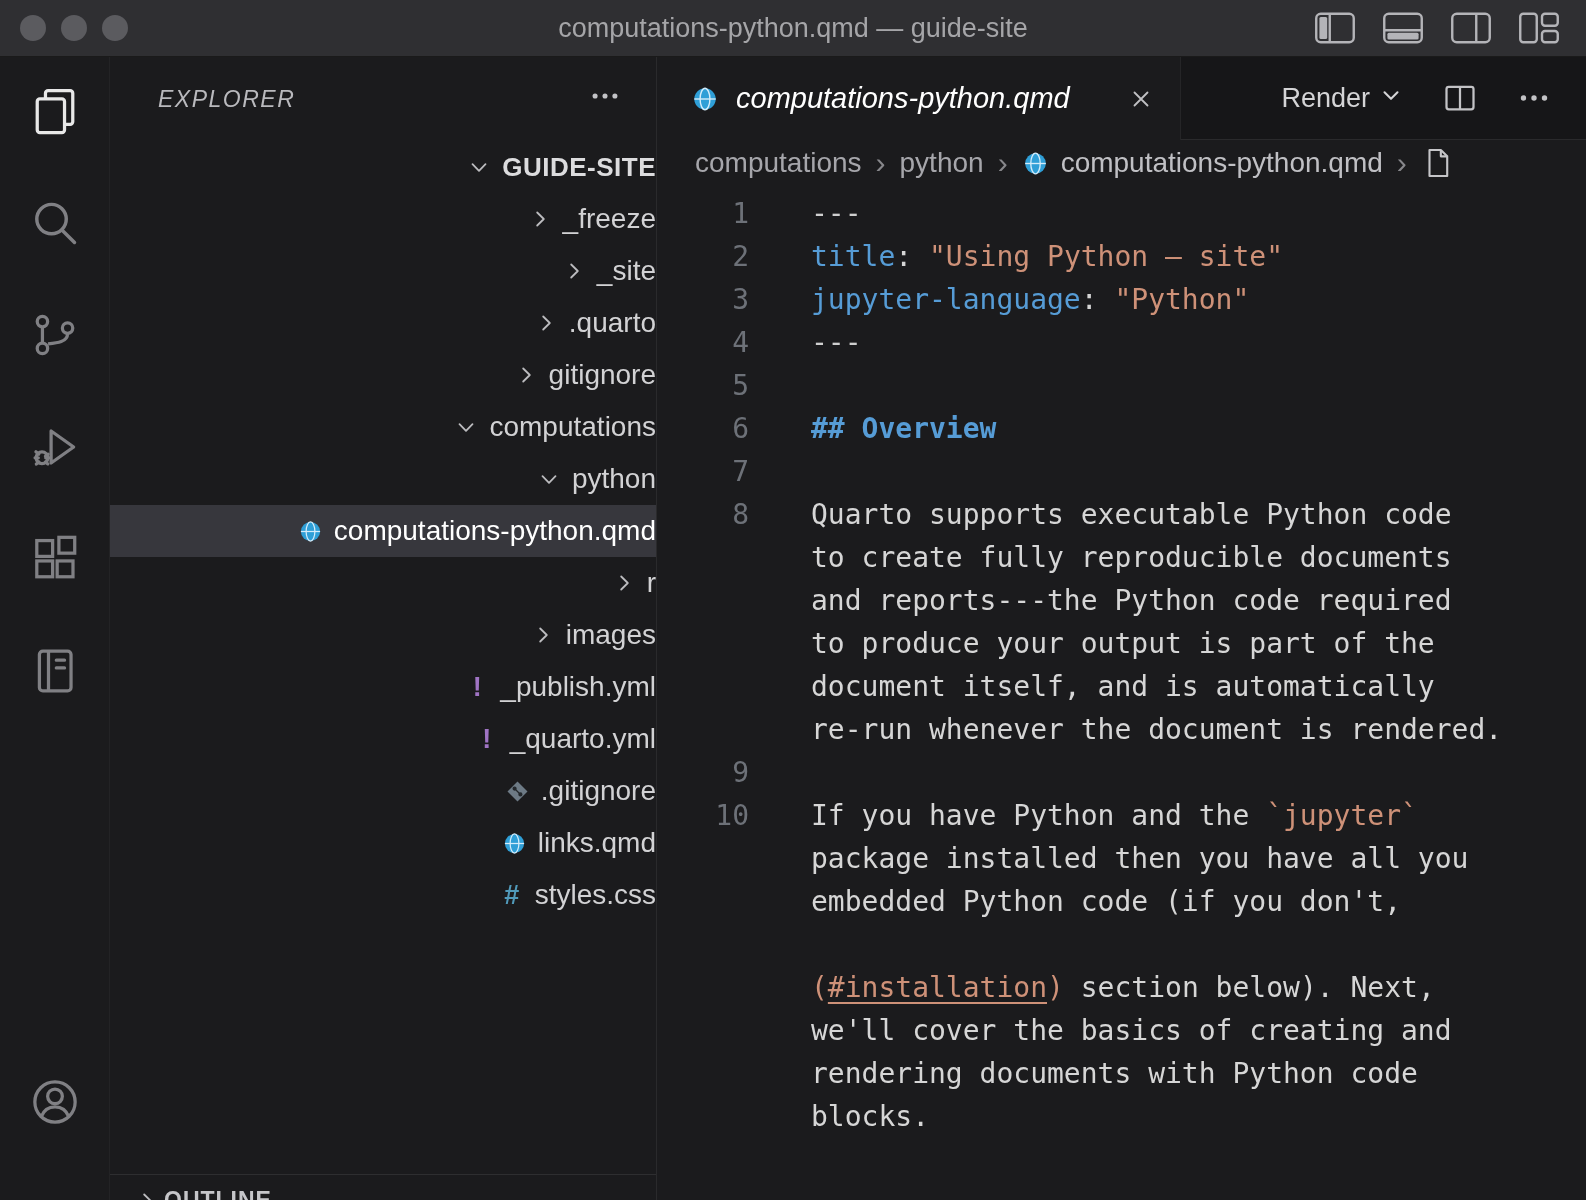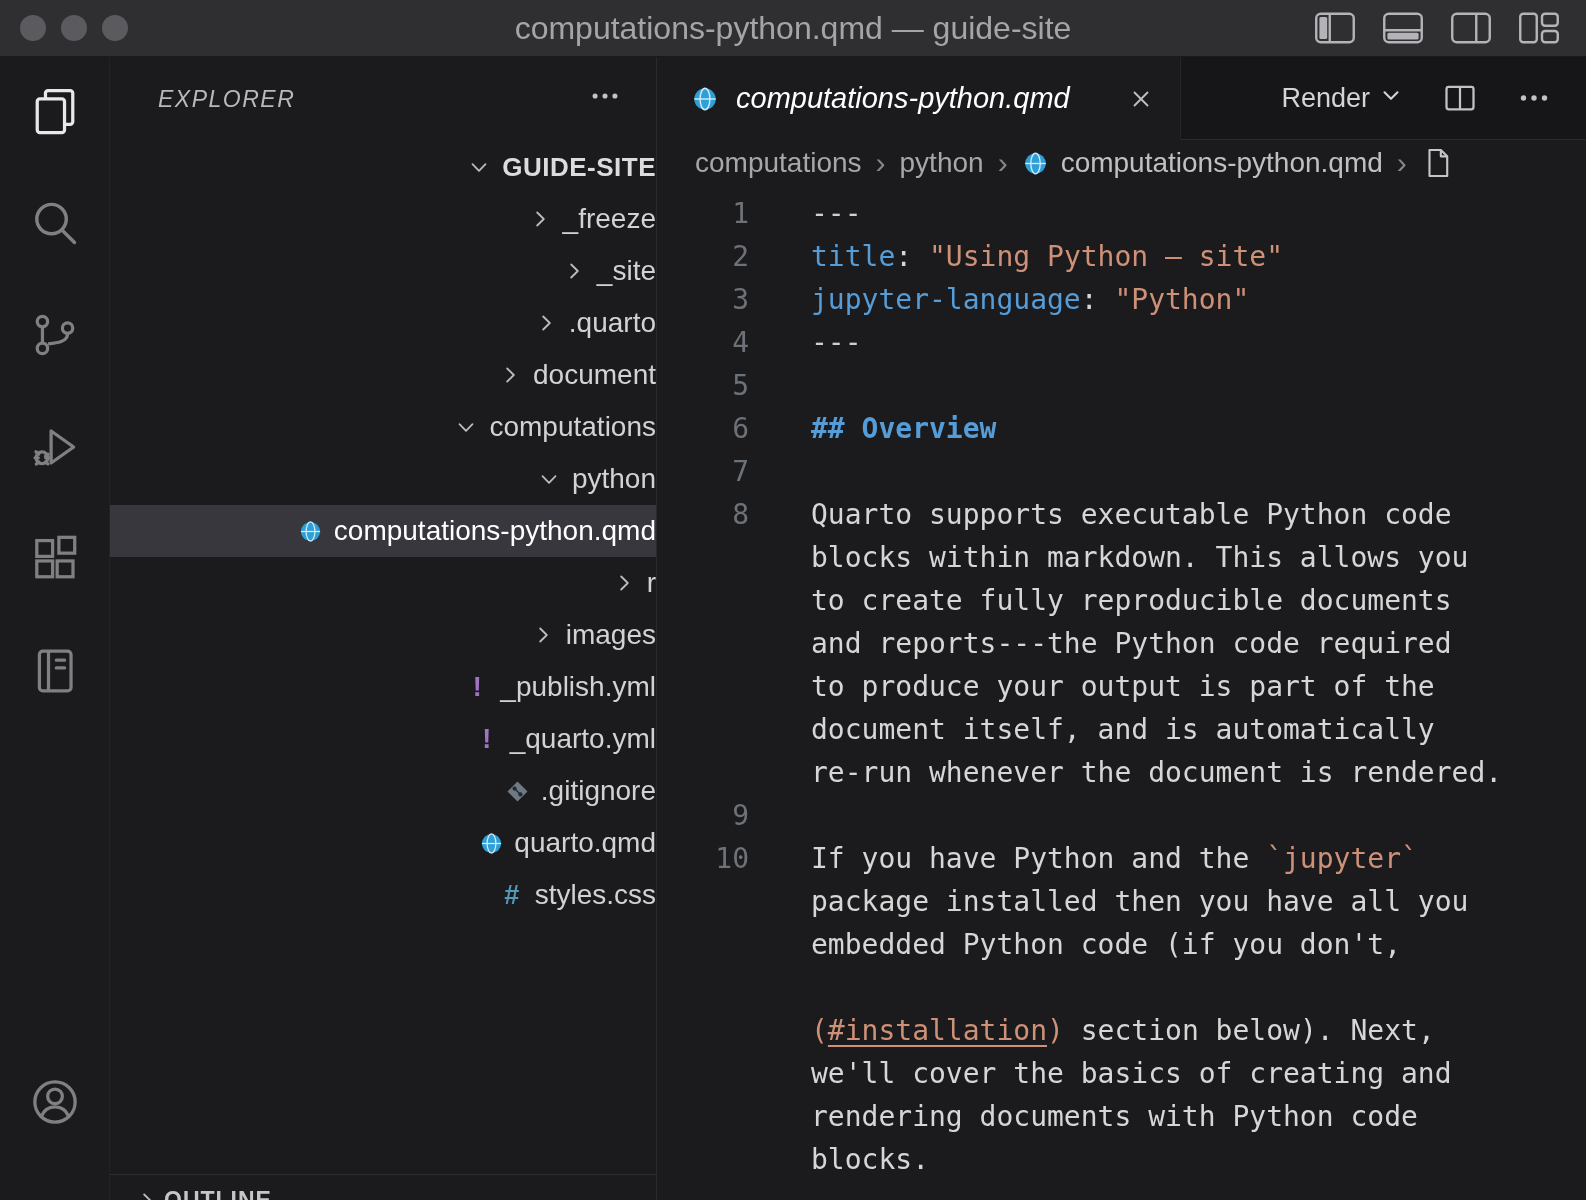--- a/index.html
+++ b/index.html
@@ -5,21 +5,21 @@
   * { margin:0; padding:0; box-sizing:border-box; }
   html,body { width:1586px; height:1200px; overflow:hidden; background:#1b1b1d;
               font-family:"Liberation Sans", sans-serif; }
   .window { width:1586px; height:1200px; display:flex; flex-direction:column; }
 
   
   .titlebar { height:57px; flex:0 0 auto; background:#2f2f32; border-bottom:1px solid #1a1a1a;
               display:flex; align-items:center; position:relative; }
   .traffic { display:flex; gap:15px; padding-left:20px; z-index:2; }
   .light { width:26px; height:26px; border-radius:50%; background:#5b5b5f; }
-  .win-title { position:absolute; left:0; right:0; text-align:center; color:#a5a5a8; font-size:32px; }
+  .win-title { position:absolute; left:0; right:0; text-align:center; color:#a5a5a8; font-size:27px; }
   .layout-icons { margin-left:auto; display:flex; gap:26px; padding-right:26px; z-index:2; color:#b4b4b8; }
   .layout-icons .icon svg { width:42px; height:34px; display:block; }
 
   
   .main { flex:1; display:flex; min-height:0; }
 
   
   .activitybar { width:110px; flex:0 0 auto; background:#1b1b1d; border-right:1px solid #232325;
                  display:flex; flex-direction:column; align-items:center; }
   .ab-item { width:110px; height:112px; display:flex; align-items:center; justify-content:center;
@@ -236,21 +236,21 @@
               </svg>
             </span>
             <span class="tree-label">.quarto</span>
           </div>
           <div class="tree-row" style="padding-left: 50px;">
             <span class="chev">
               <svg viewBox="0 0 24 24" fill="none" stroke="currentColor" stroke-width="1.8" stroke-linecap="round" stroke-linejoin="round">
                 <path d="M9.2 5.5l6.6 6.5-6.6 6.5"></path>
               </svg>
             </span>
-            <span class="tree-label">document</span>
+            <span class="tree-label">gitignore</span>
           </div>
           <div class="tree-row" style="padding-left: 50px;">
             <span class="chev open">
               <svg viewBox="0 0 24 24" fill="none" stroke="currentColor" stroke-width="1.8" stroke-linecap="round" stroke-linejoin="round">
                 <path d="M9.2 5.5l6.6 6.5-6.6 6.5"></path>
               </svg>
             </span>
             <span class="tree-label">computations</span>
           </div>
           <div class="tree-row" style="padding-left: 66px;">
@@ -313,21 +313,21 @@
           <div class="tree-row" style="padding-left: 50px;">
             <span class="file-ico">
               <svg viewBox="0 0 24 24">
                 <circle cx="12" cy="12" r="9.2" fill="var(--quarto-blue,#2f9fd7)"></circle>
                 <g fill="none" stroke="#d4ecfa" stroke-width="1.2">
                   <ellipse cx="12" cy="12" rx="4.2" ry="9.2"></ellipse>
                   <path d="M2.8 12h18.4"></path>
                 </g>
               </svg>
             </span>
-            <span class="tree-label">quarto.qmd</span>
+            <span class="tree-label">links.qmd</span>
           </div>
           <div class="tree-row" style="padding-left: 50px;">
             <span class="txt-ico css-txt">#</span>
             <span class="tree-label">styles.css</span>
           </div>
         </div>
       <div class="outline-row">
         <span class="chev">
           <svg viewBox="0 0 24 24" fill="none" stroke="currentColor" stroke-width="1.8" stroke-linecap="round" stroke-linejoin="round">
               <path d="M9.2 5.5l6.6 6.5-6.6 6.5"></path>
@@ -427,24 +427,20 @@
           <div class="code-row">
             <span class="gutter">7</span>
             <span class="code-text"></span>
           </div>
           <div class="code-row">
             <span class="gutter">8</span>
             <span class="code-text"><span class="tok-plain">Quarto supports executable Python code</span></span>
           </div>
           <div class="code-row">
             <span class="gutter"></span>
-            <span class="code-text"><span class="tok-plain">blocks within markdown. This allows you</span></span>
-          </div>
-          <div class="code-row">
-            <span class="gutter"></span>
             <span class="code-text"><span class="tok-plain">to create fully reproducible documents</span></span>
           </div>
           <div class="code-row">
             <span class="gutter"></span>
             <span class="code-text"><span class="tok-plain">and reports---the Python code required</span></span>
           </div>
           <div class="code-row">
             <span class="gutter"></span>
             <span class="code-text"><span class="tok-plain">to produce your output is part of the</span></span>
           </div>

